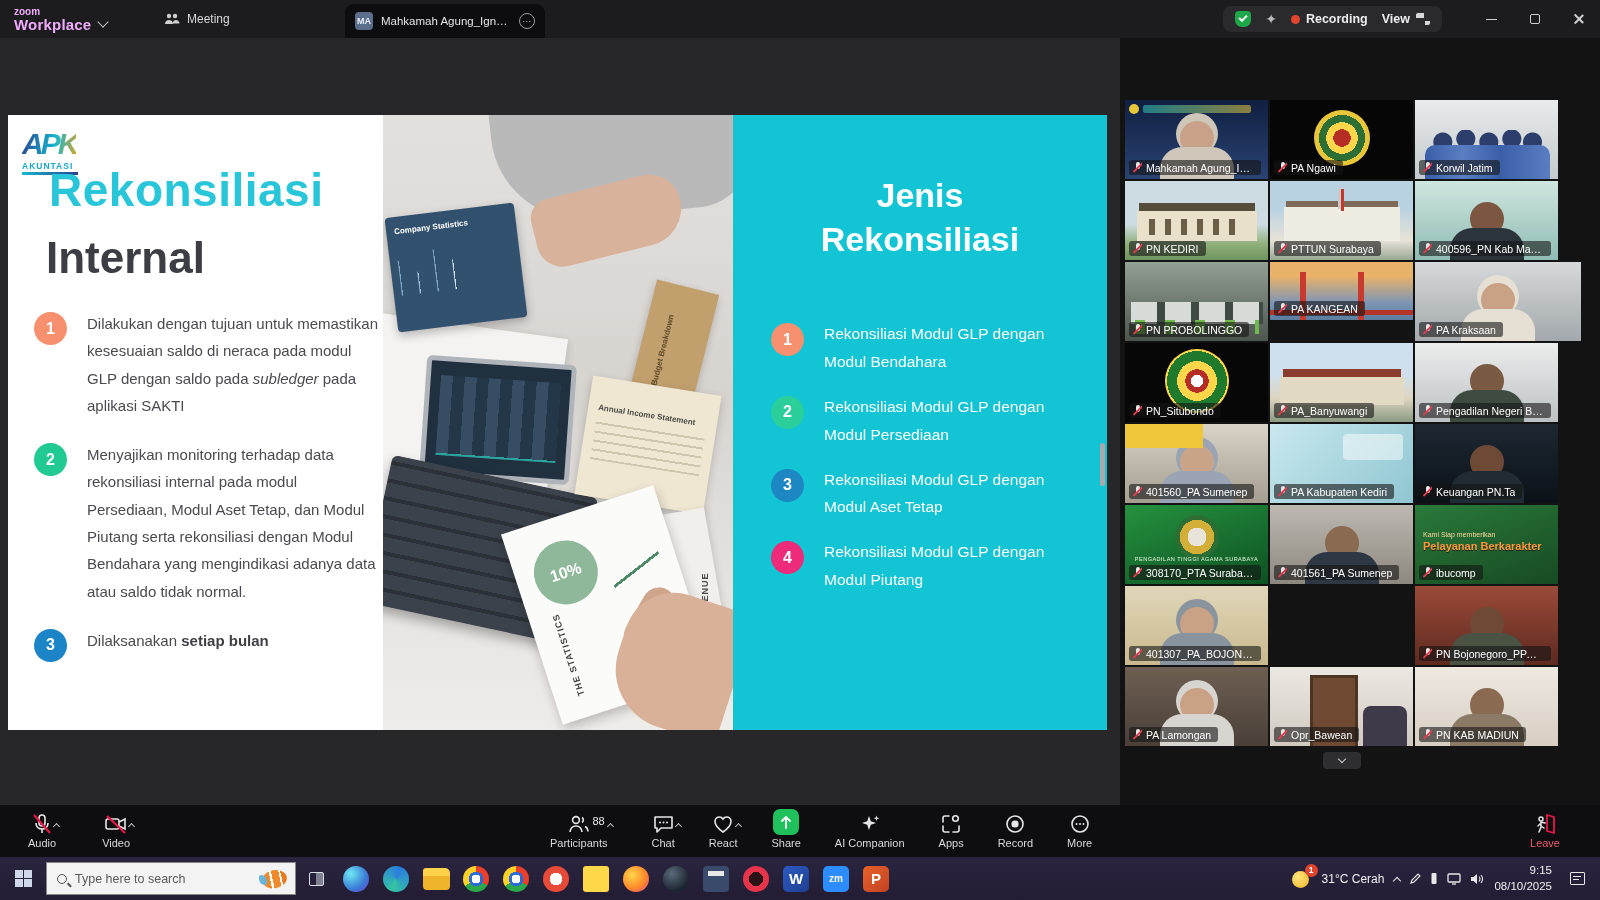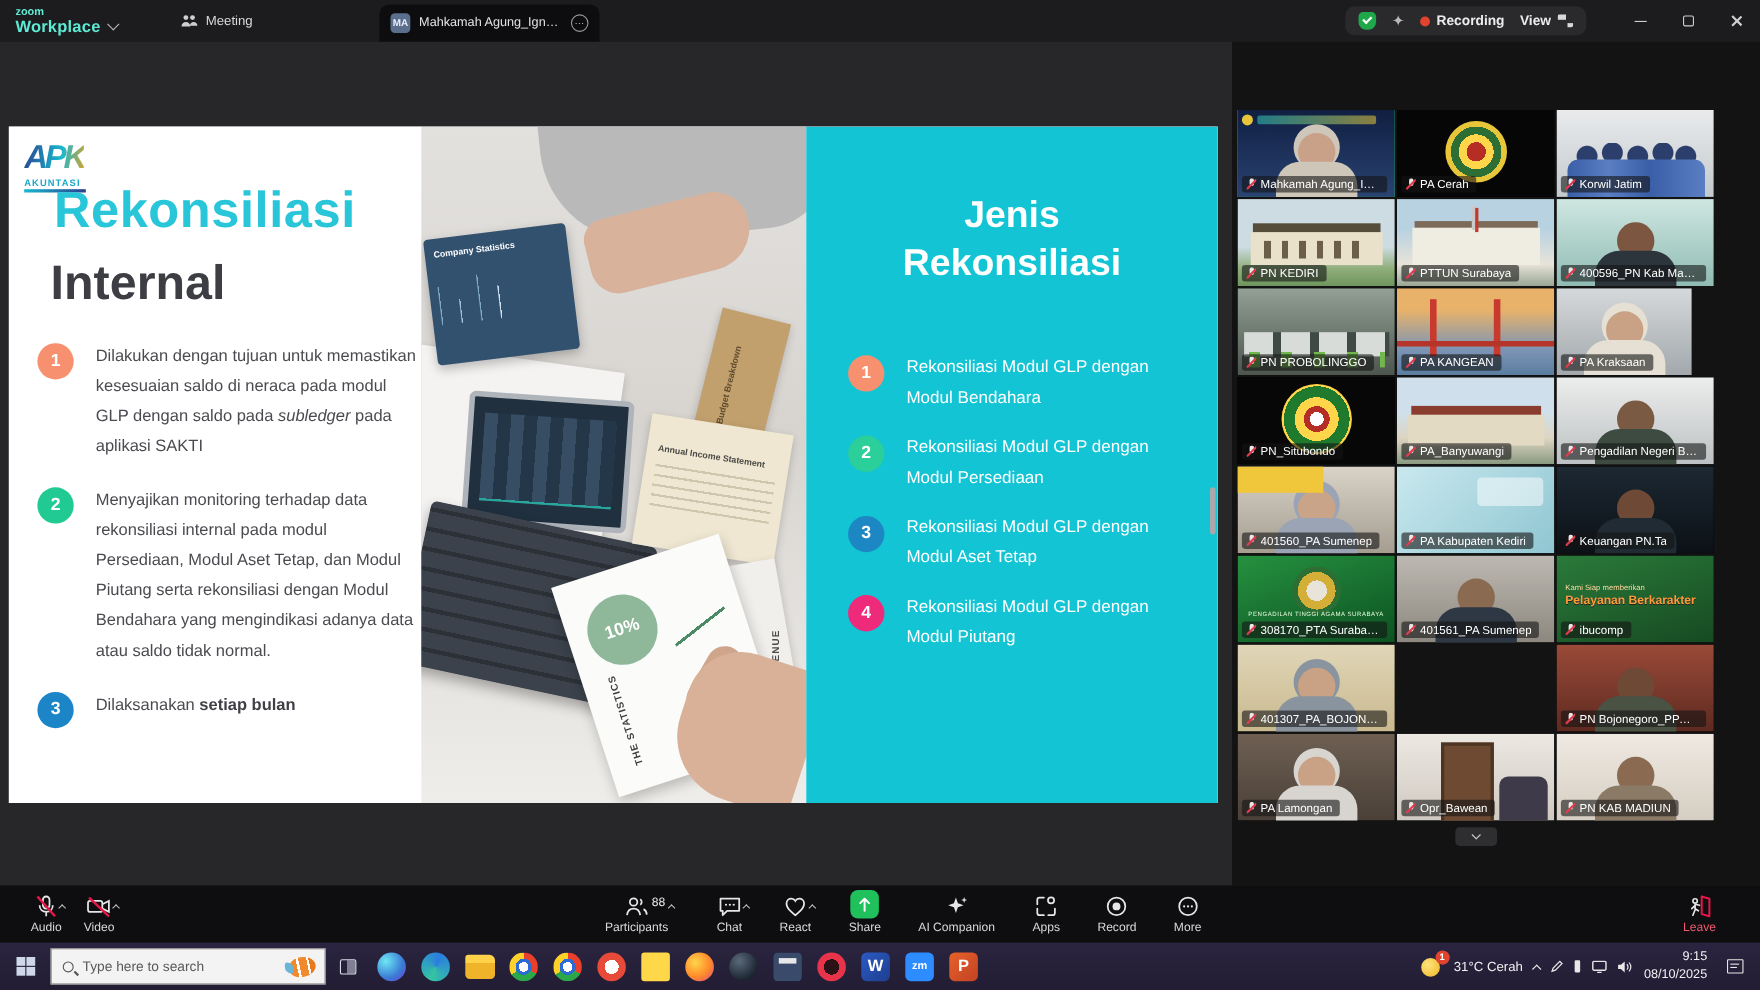--- a/index.html
+++ b/index.html
@@ -1,21 +1,21 @@
 <!DOCTYPE html>
 <html><head>
 <meta charset="utf-8">
 <style>
   *{margin:0;padding:0;box-sizing:border-box;font-family:"Liberation Sans",sans-serif;}
   html,body{background:#000;}
   #app{position:relative;width:1600px;height:900px;overflow:hidden;background:#202022;}
 
   
   .titlebar{position:absolute;left:0;top:0;width:1600px;height:38px;background:#1c1c1e;display:flex;align-items:center;}
-  .zoomlogo{width:110px;padding-left:14px;color:#5eead4;line-height:1;}
+  .zoomlogo{width:110px;padding-left:14px;color:#f0abfc;line-height:1;}
   .zoomlogo .z1{font-size:10px;font-weight:700;}
   .zoomlogo .z2{font-size:15px;font-weight:700;letter-spacing:.2px;}
   .chev{width:8px;height:8px;border-right:1.5px solid #bbb;border-bottom:1.5px solid #bbb;transform:rotate(45deg);display:inline-block;}
   .chev.up{transform:rotate(-135deg);}
   .tab-meeting{display:flex;align-items:center;gap:7px;color:#d8d8d8;font-size:12px;margin-left:40px;height:38px;padding:0 14px;cursor:default;}
   .tab-active{position:absolute;left:345px;top:4px;width:200px;height:34px;background:#0d0d0f;border-radius:9px 9px 0 0;display:flex;align-items:center;gap:8px;padding:0 10px;}
   .ma-avatar{width:18px;height:18px;border-radius:4px;background:#5b6e8c;color:#e8eefc;font-size:9px;font-weight:700;display:flex;align-items:center;justify-content:center;}
   .tab-title{color:#e3e3e3;font-size:11.5px;white-space:nowrap;overflow:hidden;text-overflow:ellipsis;flex:1;}
   .dots-circle{width:16px;height:16px;border:1px solid #9a9a9a;border-radius:50%;color:#c9c9c9;font-size:9px;letter-spacing:.5px;display:flex;align-items:center;justify-content:center;padding-bottom:4px;}
   .tb-right{position:absolute;right:0;top:0;height:38px;display:flex;align-items:center;gap:2px;}
@@ -130,21 +130,21 @@
   .ov-banner1{left:8px;top:26px;font-size:7px;color:#ffd9a0;font-weight:400;}
   .ov-banner2{left:8px;top:35px;font-size:11px;color:#ff9a3c;text-shadow:0 1px 0 #222;}
 
   
   .toolbar{position:absolute;left:0;top:805px;width:1600px;height:52px;background:#0e0e10;display:flex;align-items:center;}
   .tbtn{display:flex;flex-direction:column;align-items:center;justify-content:center;gap:3px;height:52px;color:#d9d9d9;font-size:11px;position:relative;padding:0 10px;}
   .tbtn .lab{line-height:1;}
   .ticon{height:22px;display:flex;align-items:flex-end;justify-content:center;position:relative;}
   .subchev{position:absolute;right:-6px;top:6px;}
   .subchev .chev{width:5px;height:5px;border-color:#bdbdbd;transform:rotate(-135deg);}
-  .tb-left-group{display:flex;margin-left:18px;}
+  .tb-left-group{display:flex;margin-left:18px;gap:26px;}
   .tb-center-group{position:absolute;left:540px;display:flex;gap:14px;}
   .tb-leave{position:absolute;right:30px;}
   .badge88{font-size:11px;color:#e8e8e8;position:absolute;right:-14px;top:2px;}
   .lab-red{color:#ee5a6e;}
   .shareico{width:26px;height:26px;background:#20c05c;border-radius:7px;display:flex;align-items:center;justify-content:center;}
   svg.ic{display:block;}
 
   
   .taskbar{position:absolute;left:0;top:857px;width:1600px;height:43px;background:linear-gradient(180deg,#2a2440,#221d33);display:flex;align-items:center;}
   .startbtn{width:46px;height:43px;display:flex;align-items:center;justify-content:center;}
@@ -336,21 +336,21 @@
         <div class="name">
           <span class="micoff"></span>
           <span>Mahkamah Agung_Ignasia ...</span>
         </div>
       </div>
       <div class="tile" style="left: 150px; top: 62px; width: 143px; height: 79px;">
         <div class="tilebg" style="background: rgb(6, 6, 6);"></div>
         <div class="x x-logo"></div>
         <div class="name">
           <span class="micoff"></span>
-          <span>PA Cerah</span>
+          <span>PA Ngawi</span>
         </div>
       </div>
       <div class="tile" style="left: 295px; top: 62px; width: 143px; height: 79px;">
         <div class="tilebg" style="background: linear-gradient(rgb(233, 235, 236), rgb(195, 201, 205));"></div>
         <div class="x x-group"></div>
         <div class="name">
           <span class="micoff"></span>
           <span>Korwil Jatim</span>
         </div>
       </div>
@@ -379,29 +379,29 @@
         </div>
       </div>
       <div class="tile" style="left: 5px; top: 224px; width: 143px; height: 79px;">
         <div class="tilebg" style="background: linear-gradient(rgb(147, 160, 149), rgb(76, 85, 78));"></div>
         <div class="x x-office"></div>
         <div class="name">
           <span class="micoff"></span>
           <span>PN PROBOLINGGO</span>
         </div>
       </div>
-      <div class="tile" style="left: 150px; top: 224px; width: 143px; height: 79px;">
+      <div class="tile" style="left: 150px; top: 224px; width: 143px; height: 58px;">
         <div class="tilebg" style="background: linear-gradient(rgb(232, 178, 106) 25%, rgb(126, 149, 181) 70%, rgb(90, 125, 160));"></div>
         <div class="x x-bridge"></div>
         <div class="name">
           <span class="micoff"></span>
           <span>PA KANGEAN</span>
         </div>
       </div>
-      <div class="tile" style="left: 295px; top: 224px; width: 123px; height: 79px;">
+      <div class="tile" style="left: 295px; top: 224px; width: 166px; height: 79px;">
         <div class="tilebg sil hijab" style="background: linear-gradient(rgb(214, 217, 219), rgb(162, 168, 172)); --skin: #c9a184; --cloth: #e6e0d4;"></div>
         <div class="x x-person2"></div>
         <div class="name">
           <span class="micoff"></span>
           <span>PA Kraksaan</span>
         </div>
       </div>
       <div class="tile" style="left: 5px; top: 305px; width: 143px; height: 79px;">
         <div class="tilebg" style="background: rgb(7, 7, 7);"></div>
         <div class="x x-logo2"></div>

